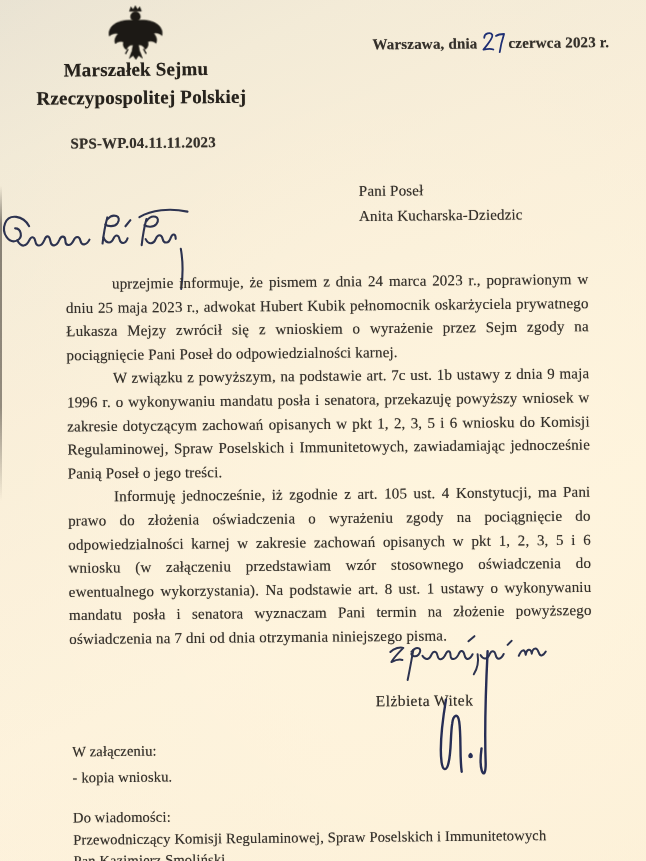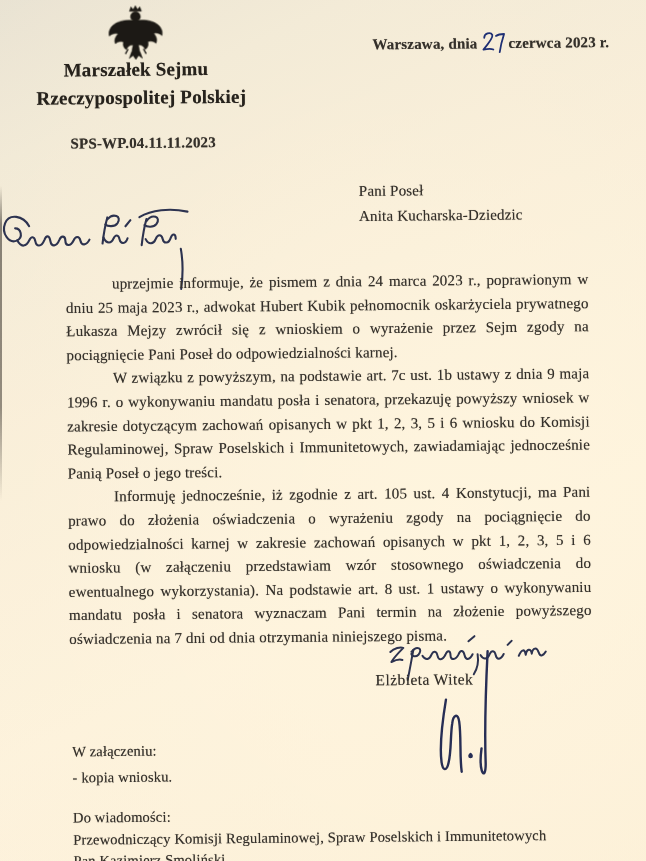--- a/index.html
+++ b/index.html
@@ -29,21 +29,21 @@
   .lh1{left:30px;top:58px;width:220px;text-align:center;font-size:19px;font-weight:bold;color:#26221c;}
   .lh2{left:14px;top:86px;width:262px;text-align:center;font-size:19px;font-weight:bold;color:#26221c;}
   .dateline{left:376px;top:33px;font-size:15px;font-weight:bold;white-space:nowrap;}
   .day-hand{display:inline-block;width:27px;height:25px;vertical-align:-7px;margin:0 2px;}
   .ref{left:74px;top:134px;font-size:15px;font-weight:bold;}
   .addressee{left:361px;top:180px;font-size:15px;line-height:25px;}
   .greeting{left:2px;top:206px;width:198px;height:92px;}
   .body-text{left:68px;top:271px;width:521px;font-size:15px;line-height:23.6px;text-align:justify;}
   .body-text p{margin:0;text-indent:46px;}
   .valediction{left:378px;top:630px;width:175px;height:55px;}
-  .signer{left:373px;top:671px;font-size:15.5px;letter-spacing:0.4px;}
+  .signer{left:373px;top:692px;font-size:15.5px;letter-spacing:0.4px;}
   .flourish{left:414px;top:644px;width:96px;height:150px;}
   .attachments{left:70px;top:735px;font-size:14.5px;line-height:26px;}
   .cc{left:70px;top:804px;font-size:14.5px;line-height:21.5px;}
   .edge-line{
     left:0;top:186px;width:2px;height:315px;
     background:linear-gradient(to bottom, rgba(45,40,34,0) 0%, rgba(45,40,34,0.55) 12%, rgba(45,40,34,0.5) 70%, rgba(45,40,34,0) 100%);
     filter:blur(0.4px);
   }
   svg.hand path, svg.hand line{fill:none;stroke-linecap:round;stroke-linejoin:round;}
   .sr-only{

